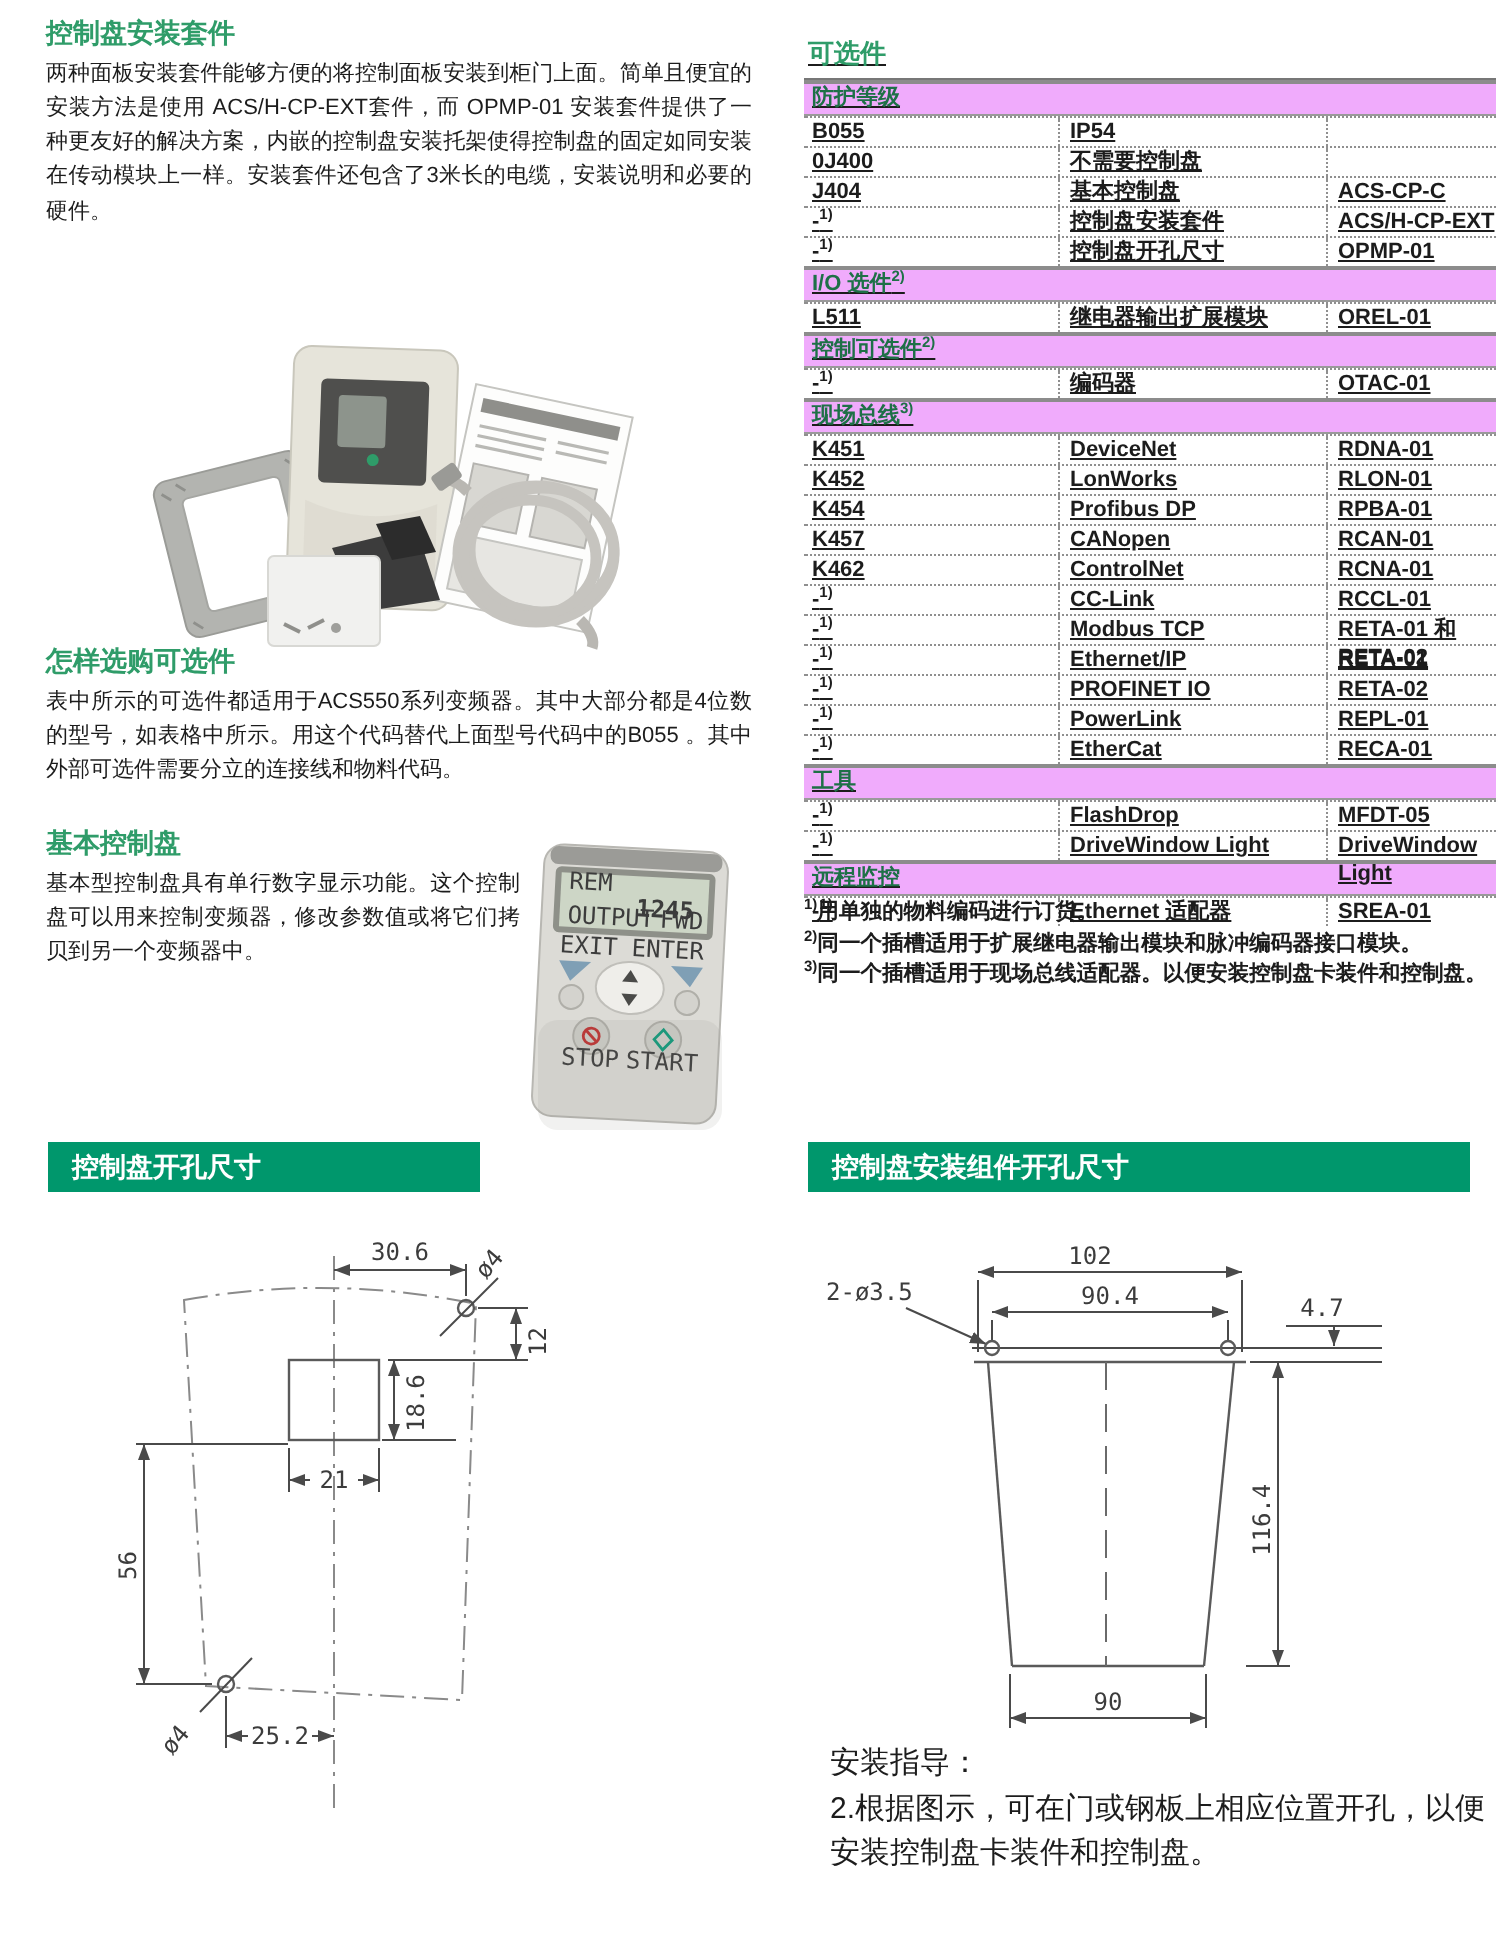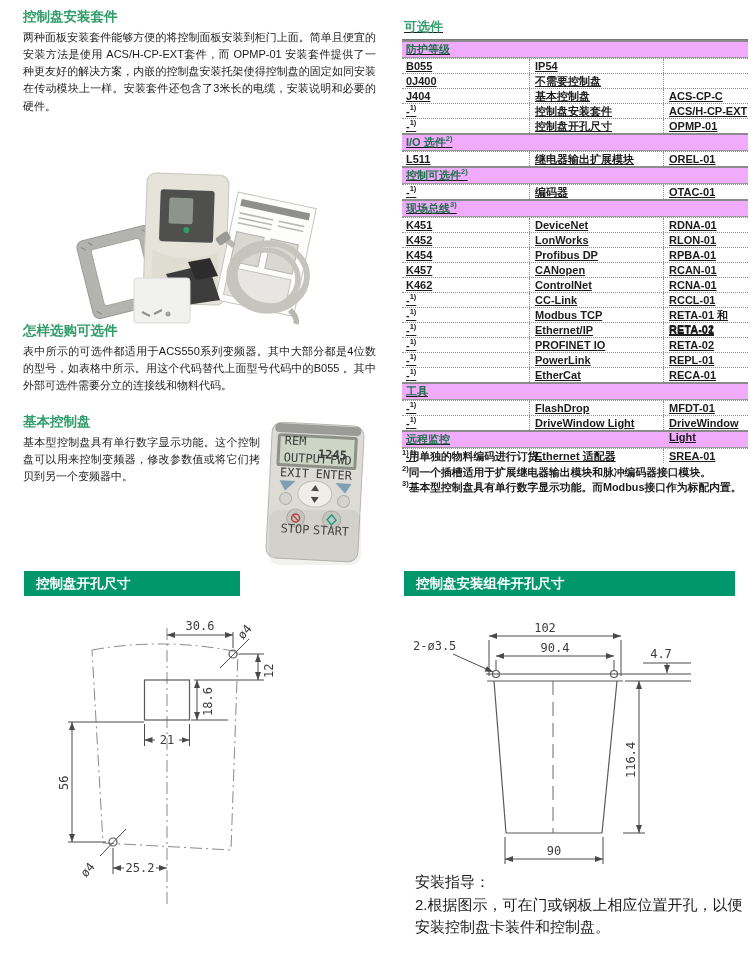--- a/index.html
+++ b/index.html
@@ -244,40 +244,40 @@
         </div>
         <div class="t-row">
           <div class="c-code"><span>-</span><sup>1)</sup></div>
           <div class="c-desc">EtherCat</div>
           <div class="c-model">RECA-01</div>
         </div>
         <div class="t-section"><span>工具</span><sup></sup></div>
         <div class="t-row">
           <div class="c-code"><span>-</span><sup>1)</sup></div>
           <div class="c-desc">FlashDrop</div>
-          <div class="c-model">MFDT-01</div>
+          <div class="c-model">MFDT-05</div>
         </div>
         <div class="t-row">
           <div class="c-code"><span>-</span><sup>1)</sup></div>
           <div class="c-desc">DriveWindow Light</div>
           <div class="c-model">DriveWindow Light</div>
         </div>
         <div class="t-section"><span>远程监控</span><sup></sup></div>
         <div class="t-row">
           <div class="c-code"><span>-</span><sup>1)</sup></div>
           <div class="c-desc">Ethernet 适配器</div>
           <div class="c-model">SREA-01</div>
         </div>
       </div>
   </div>
 
   <div class="abs" id="footnotes">
       <div><sup>1)</sup><span>用单独的物料编码进行订货。</span></div>
       <div><sup>2)</sup><span>同一个插槽适用于扩展继电器输出模块和脉冲编码器接口模块。</span></div>
-      <div><sup>3)</sup><span>基本型控制盘具有单行数字显示功能。而Modbus接口作为标配内置。</span></div>
+      <div><sup>3)</sup><span>同一个插槽适用于现场总线适配器。以便安装控制盘卡装件和控制盘。</span></div>
     </div>
 
   <div class="abs banner" id="banner-left">控制盘开孔尺寸</div>
   <div class="abs banner" id="banner-right">控制盘安装组件开孔尺寸</div>
 
   <svg class="abs" style="left:30px;top:612px;" width="345" height="300" viewBox="0 0 345 300">
     <defs>
       <marker id="ae" markerWidth="9" markerHeight="8" refX="8" refY="3" orient="auto">
           <path d="M0,0L8,3L0,6Z" fill="#4a4a4a"></path>
         </marker>

